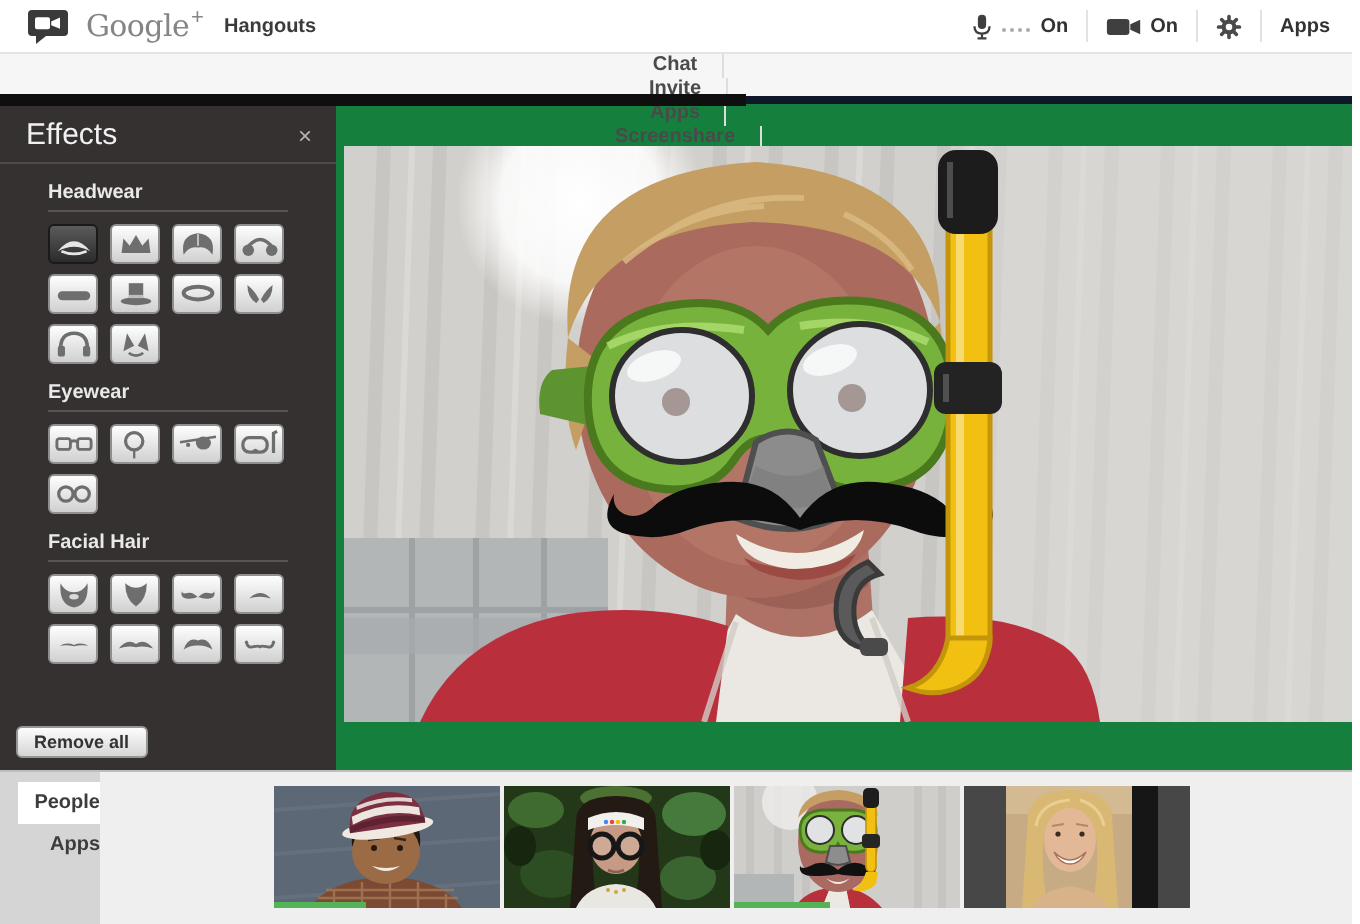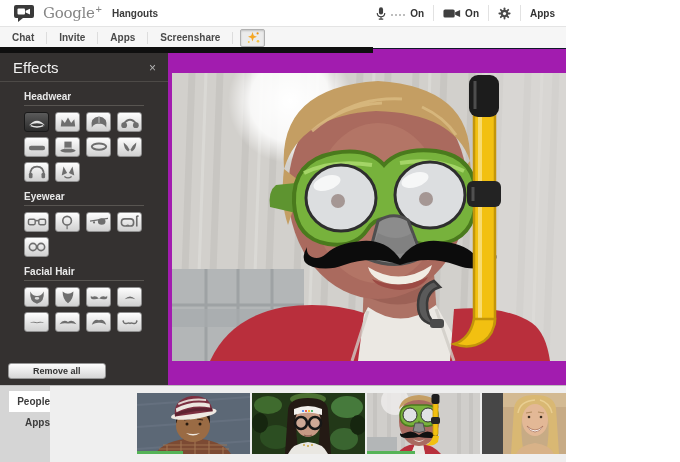--- a/index.html
+++ b/index.html
@@ -1,34 +1,34 @@
 <!DOCTYPE html>
 <html><head>
 <meta charset="utf-8">
 <style>
   html,body{margin:0;padding:0;background:#fff;}
-  #app{position:relative;width:566px;height:462px;background:#a21caf;overflow:hidden;
+  #app{position:relative;width:676px;height:462px;background:#15803d;overflow:hidden;
        font-family:"Liberation Sans",sans-serif;-webkit-font-smoothing:antialiased;}
 
   
   .header{position:absolute;top:0;left:0;right:0;height:26px;background:#fff;
           border-bottom:1px solid #e4e4e4;display:flex;align-items:center;}
   .logo{display:flex;align-items:center;margin-left:13px;}
   .logo .google{font-family:"DejaVu Serif",serif;font-size:15px;color:#858585;margin-left:8px;letter-spacing:-.3px;}
   .logo .plus{color:#858585;font-size:11px;position:relative;top:-4px;margin-left:1px;}
   .logo .product{font-size:10px;font-weight:bold;color:#3b3b3b;margin-left:10px;}
   .header-right{margin-left:auto;display:flex;align-items:center;height:100%;margin-right:2px;text-align:right;}
   .hr-item{display:flex;align-items:center;padding:0 9px;font-size:10px;font-weight:bold;color:#333;height:16px;}
   .hr-item + .hr-item{border-left:1px solid #e2e2e2;}
   .dots{display:flex;gap:2px;margin:4px 5px 0 4px;}
   .dots i{width:2px;height:2px;background:#a9a9a9;border-radius:50%;}
 
   
   .toolbar{position:absolute;top:27px;left:0;right:0;height:21px;background:#f6f6f6;
-           border-bottom:1px solid #0f172a;display:flex;align-items:center;}
+           border-bottom:4px solid #0f172a;display:flex;align-items:center;flex-direction:column;}
   .tab{font-size:10px;font-weight:bold;color:#4a4a4a;padding:0 12px;height:12px;line-height:12px;
        border-right:1px solid #ddd;}
   .fx-toggle{width:25px;height:18px;border:1px solid #b0b0b0;border-radius:2px;margin-left:7px;
              background:#ebebeb;box-shadow:inset 0 1px 2px rgba(0,0,0,.18);
              display:flex;align-items:center;justify-content:center;padding:0;}
 
   .black-bar{position:absolute;top:47px;left:0;width:373px;height:6px;background:#0f0f0f;}
 
   
   .effects-panel{position:absolute;top:53px;left:0;width:168px;height:332px;background:#343130;}
@@ -40,21 +40,21 @@
   .fx-label{font-size:10px;font-weight:bold;color:#e9e9e9;margin:9px 0 3px 0;}
   .fx-underline{height:1px;background:#585551;margin-bottom:6px;}
   .fx-grid{display:flex;flex-wrap:wrap;gap:5px 6px;}
   .fx-btn{width:25px;height:20px;border:1px solid #8f8f8f;border-radius:3px;
           background:linear-gradient(#fefefe,#d0d0d0);color:#6e6e6e;padding:0;
           display:flex;align-items:center;justify-content:center;}
   .fx-btn.sel{background:linear-gradient(#5b5b5b,#2b2b2b);border-color:#1a1a1a;color:#e6e6e6;}
   .fx-btn svg{display:block;}
   .remove-all{position:absolute;left:8px;bottom:6px;font-size:9px;font-weight:bold;color:#333;
               border:1px solid #969696;border-radius:3px;background:linear-gradient(#fdfdfd,#d6d6d6);
-              padding:2px 24px;}
+              padding:2px 8px;}
 
   
   .main-video{position:absolute;left:172px;top:73px;width:508px;height:288px;background:#d2d0cc;}
   .main-video svg{display:block;}
 
   
   .bottom{position:absolute;top:385px;left:0;right:0;bottom:0;background:#efefef;border-top:1px solid #bdbdbd;}
   .side-tabs{position:absolute;left:0;top:0;width:50px;height:100%;background:#d5d5d5;text-align:right;}
   .side-tab{font-size:10px;font-weight:bold;color:#3c3c3c;height:21px;line-height:21px;padding-left:14px;}
   .side-tab.active{background:#fff;margin-left:9px;padding-left:5px;}

